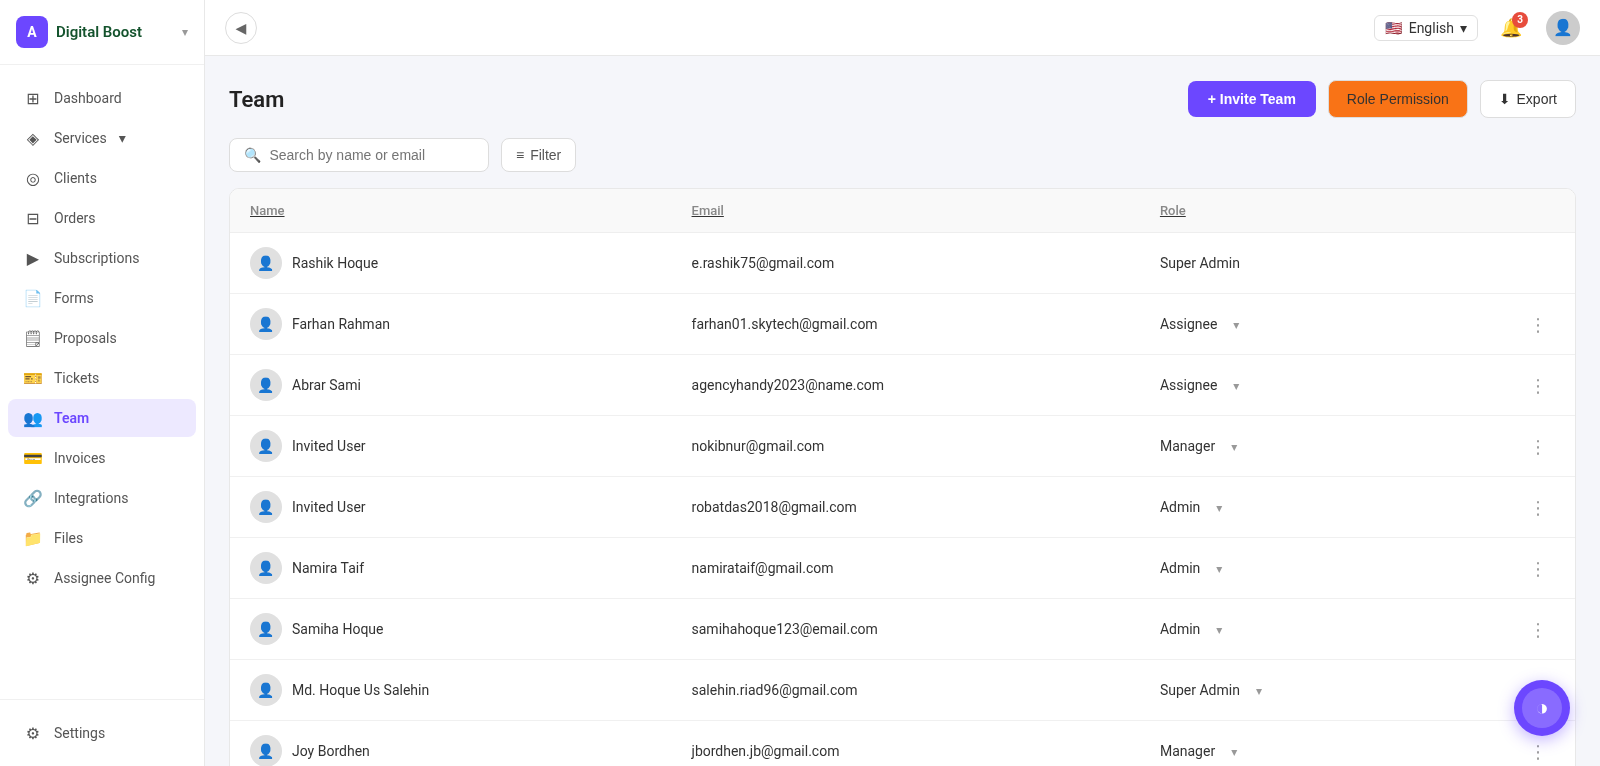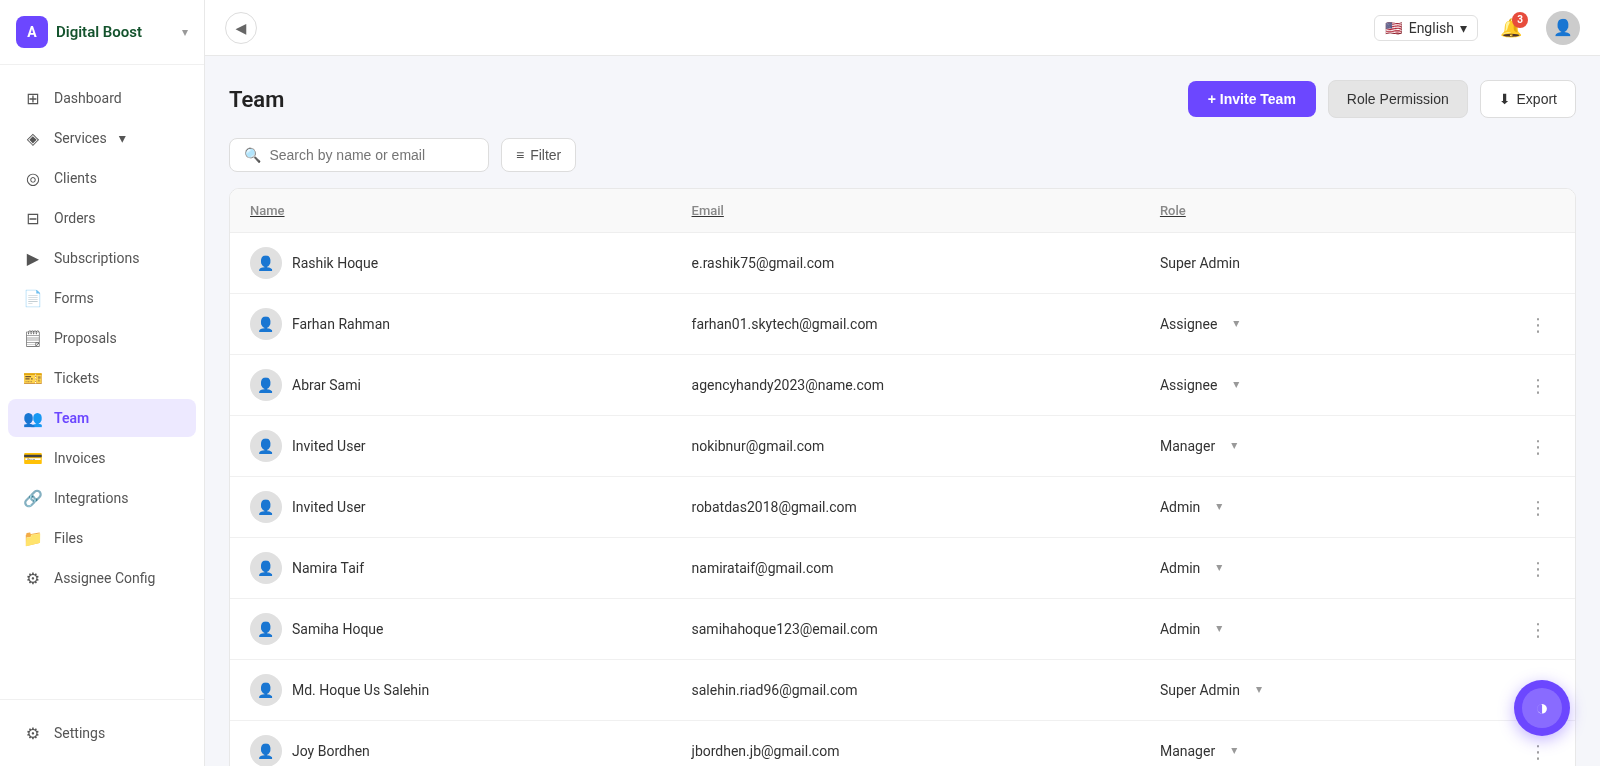--- a/index.html
+++ b/index.html
@@ -190,21 +190,21 @@
       padding: 10px 20px;
       font-size: 14px;
       font-weight: 600;
       cursor: pointer;
       display: flex;
       align-items: center;
       gap: 8px;
       margin-left: 40px;
     }
     .btn-role {
-      background: #e5e5e5;
+      background: #f97316;
       color: #333;
       border: 1px solid #ddd;
       border-radius: 8px;
       padding: 10px 18px;
       font-size: 14px;
       font-weight: 500;
       cursor: pointer;
     }
     .btn-export {
       background: #fff;
@@ -303,21 +303,21 @@
       background: #e0e0e0;
       display: flex;
       align-items: center;
       justify-content: center;
       color: #888;
       font-size: 14px;
       flex-shrink: 0;
     }
     .role-cell {
       display: flex;
-      align-items: flex-start;
+      align-items: flex-end;
       gap: 8px;
     }
     .chevron-down {
       color: #999;
       font-size: 12px;
       cursor: pointer;
       margin-left: 8px;
     }
     .more-btn {
       color: #999;

